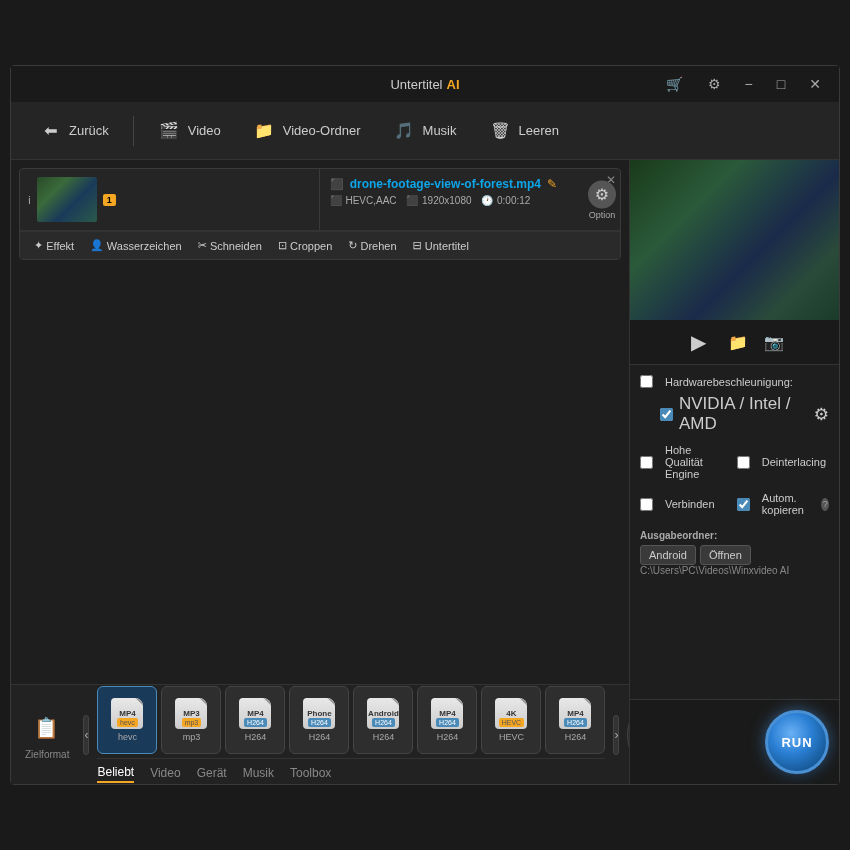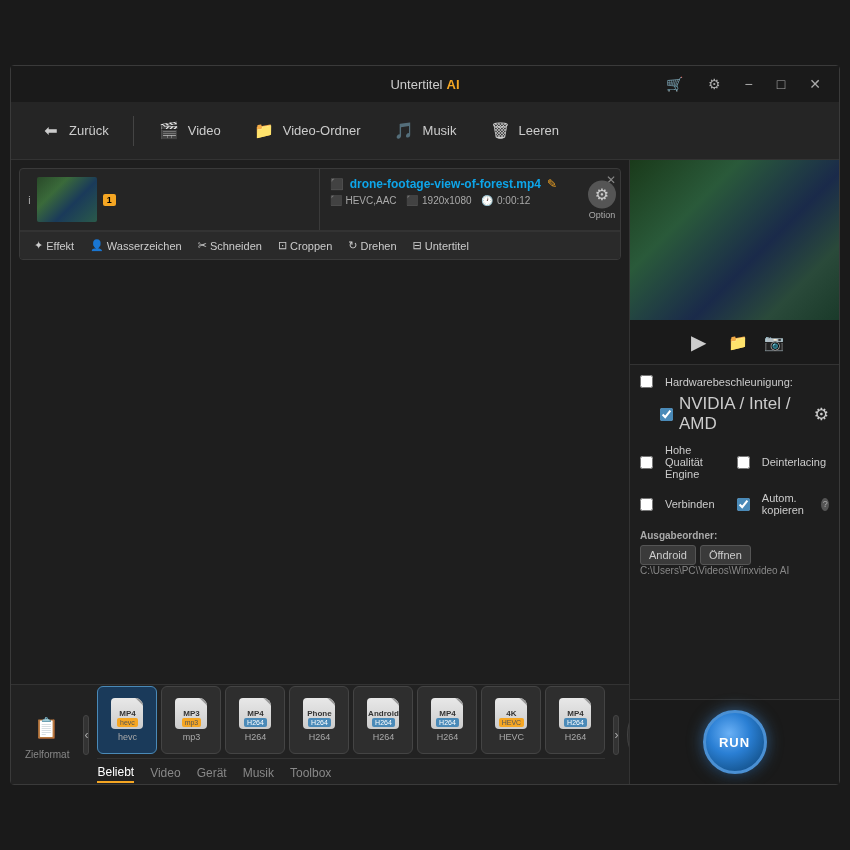--- a/index.html
+++ b/index.html
@@ -555,21 +555,21 @@
       padding: 3px 8px;
       border-radius: 3px;
       cursor: pointer;
       font-family: inherit;
     }
 
     
     .run-btn-container {
       display: flex;
       align-items: center;
-      justify-content: center;
+      justify-content: flex-end;
       padding: 10px;
       background: #1a1a1a;
       border-top: 1px solid #333;
     }
     .run-btn {
       width: 64px;
       height: 64px;
       border-radius: 50%;
       background: radial-gradient(circle at 40% 35%, #6ab0f5 0%, #2a7fd4 40%, #1a5fa0 70%, #0a3f7a 100%);
       border: 3px solid #4a90d4;

